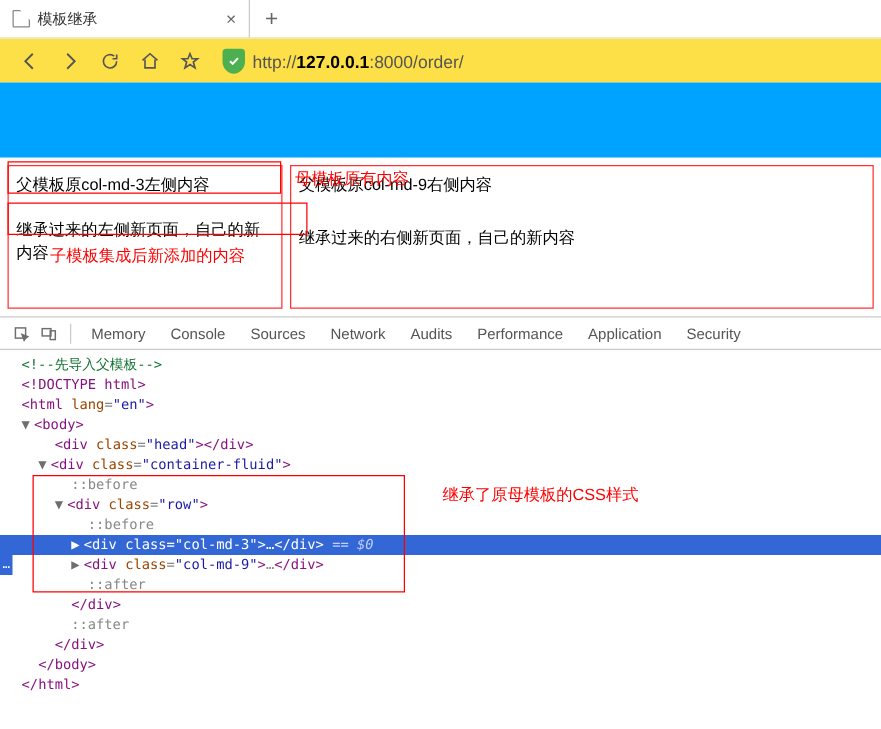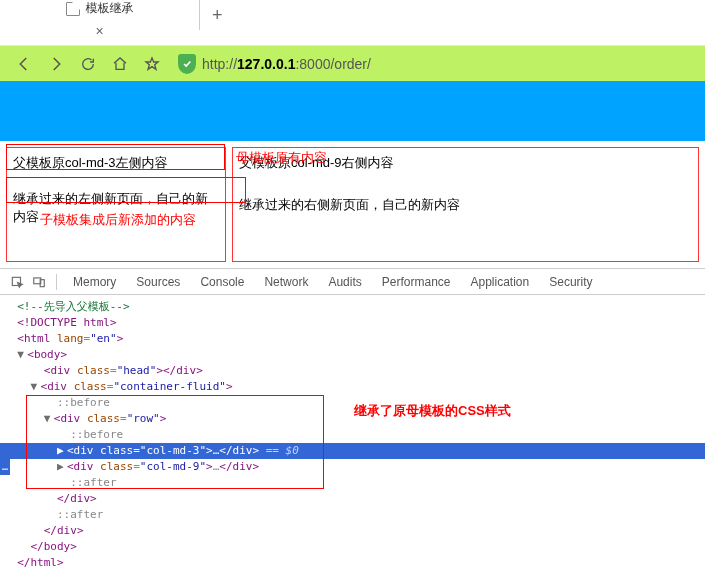--- a/index.html
+++ b/index.html
@@ -22,21 +22,20 @@
   }
   .tab {
     display: flex;
     align-items: center;
     height: 30px;
     padding: 0 10px;
     border-right: 1px solid #ccc;
     gap: 6px;
     min-width: 200px;
     justify-content: space-between;
-    flex-direction: column;
   }
   .tab-left { display: flex; align-items: center; gap: 6px; }
   .page-icon {
     width: 14px; height: 14px;
     border: 1px solid #888;
     border-radius: 1px;
     position: relative;
   }
   .page-icon::after {
     content: '';
@@ -48,25 +47,24 @@
   }
   .tab-title { font-size: 12px; color: #333; }
   .tab-close { font-size: 14px; color: #666; cursor: pointer; }
   .tab-add { padding: 0 12px; font-size: 18px; color: #666; cursor: pointer; }
 
   
   .nav-bar {
     display: flex;
     align-items: center;
     height: 36px;
-    background: #bef264;
+    background: #fde047;
     padding: 0 8px;
     gap: 0;
     border-top: 1px solid #e5e5e5;
-    margin-top: 15px;
   }
   .nav-btn {
     width: 32px; height: 32px;
     display: flex; align-items: center; justify-content: center;
     color: #555; cursor: pointer;
     font-size: 16px;
   }
   .shield {
     width: 18px; height: 20px;
     background: #4caf50;
@@ -195,21 +193,20 @@
     position: absolute;
     border: 1px solid #f00;
     pointer-events: none;
   }
   .dt-red-label {
     position: absolute;
     color: #f00;
     font-size: 13px;
     font-family: "Microsoft YaHei", Arial, sans-serif;
     pointer-events: none;
-    font-weight: bold;
   }
 
   svg { display: block; }
 </style>
 </head>
 <body>
 
 <div class="tab-bar">
   <div class="tab">
     <span class="tab-left">
@@ -288,22 +285,22 @@
         </svg>
     </div>
     <div class="dt-icon-btn">
       <svg width="14" height="14" viewBox="0 0 24 24" fill="none" stroke="#6e6e6e" stroke-width="2">
           <rect x="3" y="5" width="12" height="10"></rect>
           <rect x="14" y="8" width="7" height="12"></rect>
         </svg>
     </div>
     <div class="dt-sep"></div>
     <div class="dt-tab">Memory</div>
+    <div class="dt-tab">Console</div>
     <div class="dt-tab">Sources</div>
-    <div class="dt-tab">Console</div>
     <div class="dt-tab">Network</div>
     <div class="dt-tab">Audits</div>
     <div class="dt-tab">Performance</div>
     <div class="dt-tab">Application</div>
     <div class="dt-tab">Security</div>
   </div>
 
   <div class="dt-tree">
     <div class="dt-line">  <span class="comment">&lt;!--先导入父模板--&gt;</span></div>
     <div class="dt-line">  <span class="punct">&lt;!</span><span class="tag">DOCTYPE html</span><span class="punct">&gt;</span></div>

